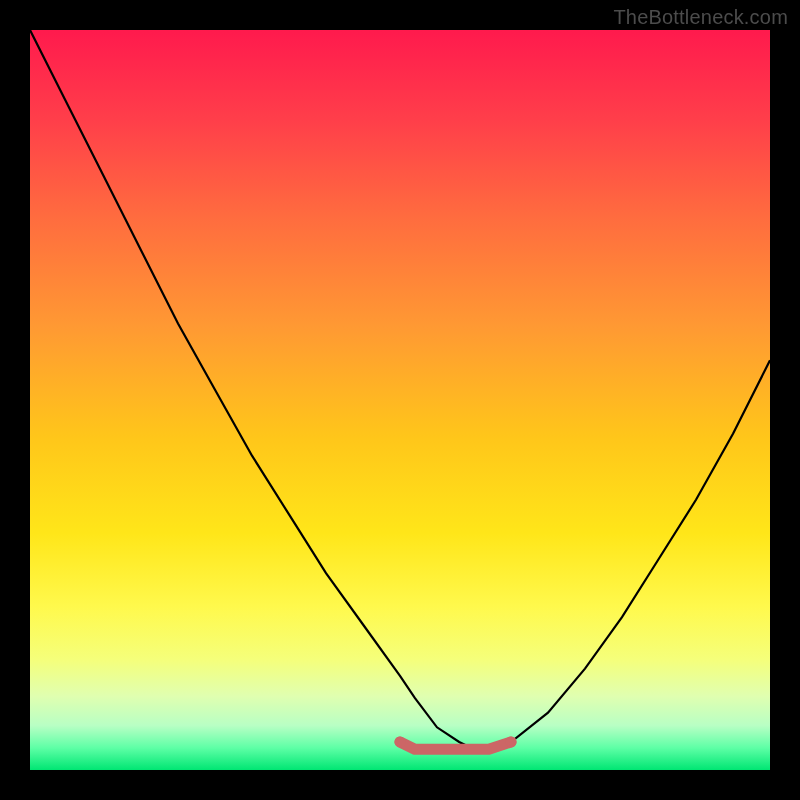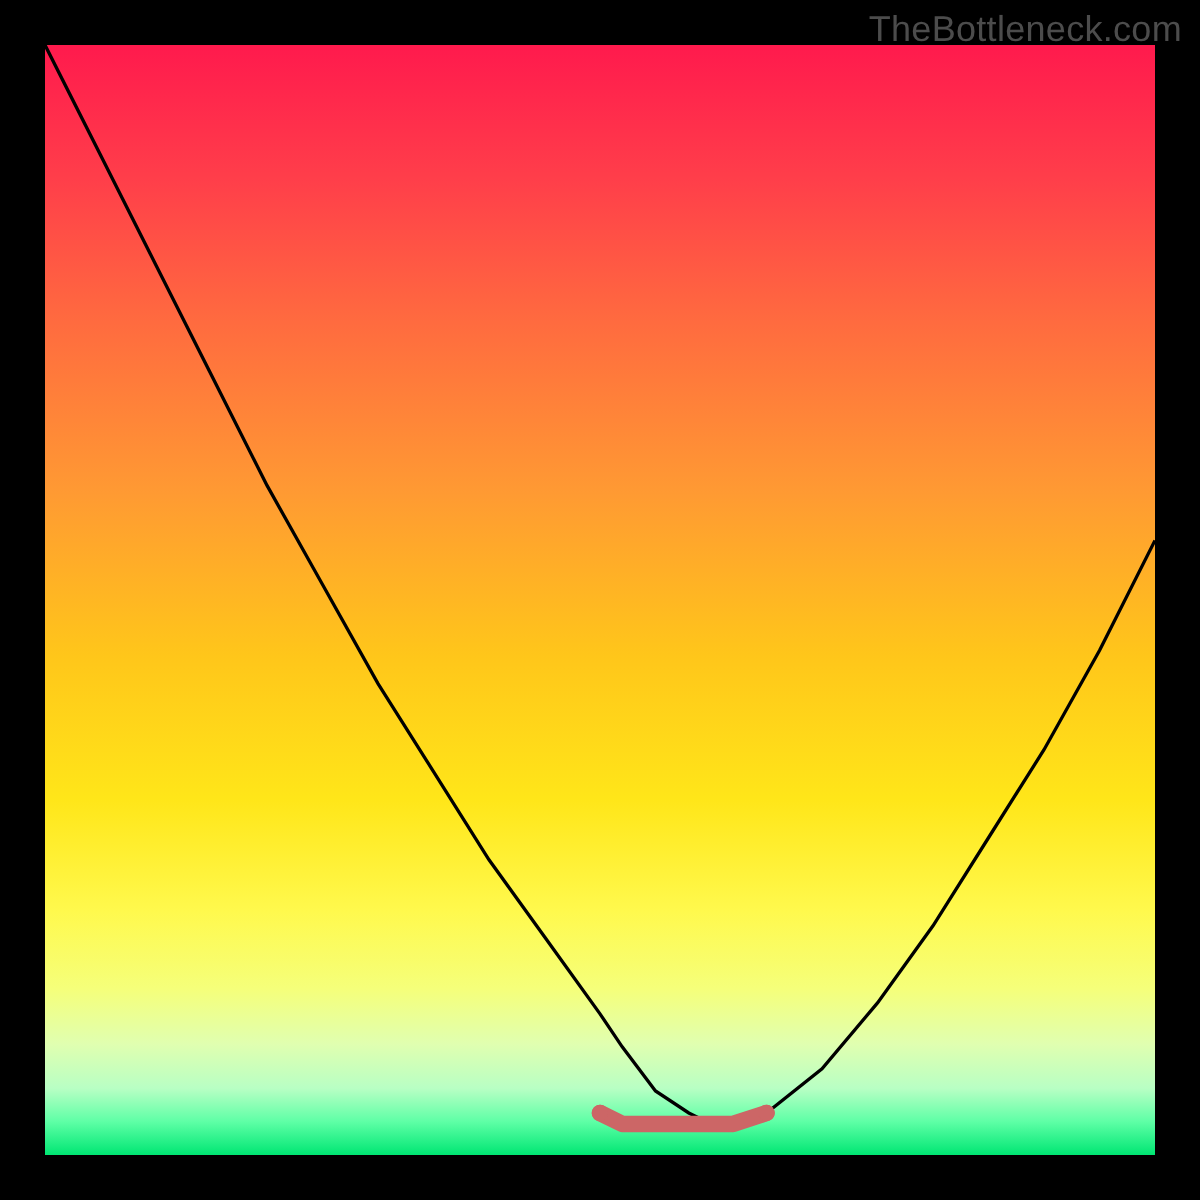--- a/index.html
+++ b/index.html
@@ -30,21 +30,21 @@
       #b8ffc4 94%,
       #5effa6 97%,
       #00e673 100%
     );
   }
   .watermark {
     position: absolute;
     top: 6px;
     right: 12px;
     color: #4c4c4c;
-    font-size: 24px;
+    font-size: 20px;
     font-weight: 500;
     letter-spacing: 0.2px;
   }
   svg.curve {
     position: absolute;
     left: 0;
     top: 0;
     width: 740px;
     height: 740px;
   }

